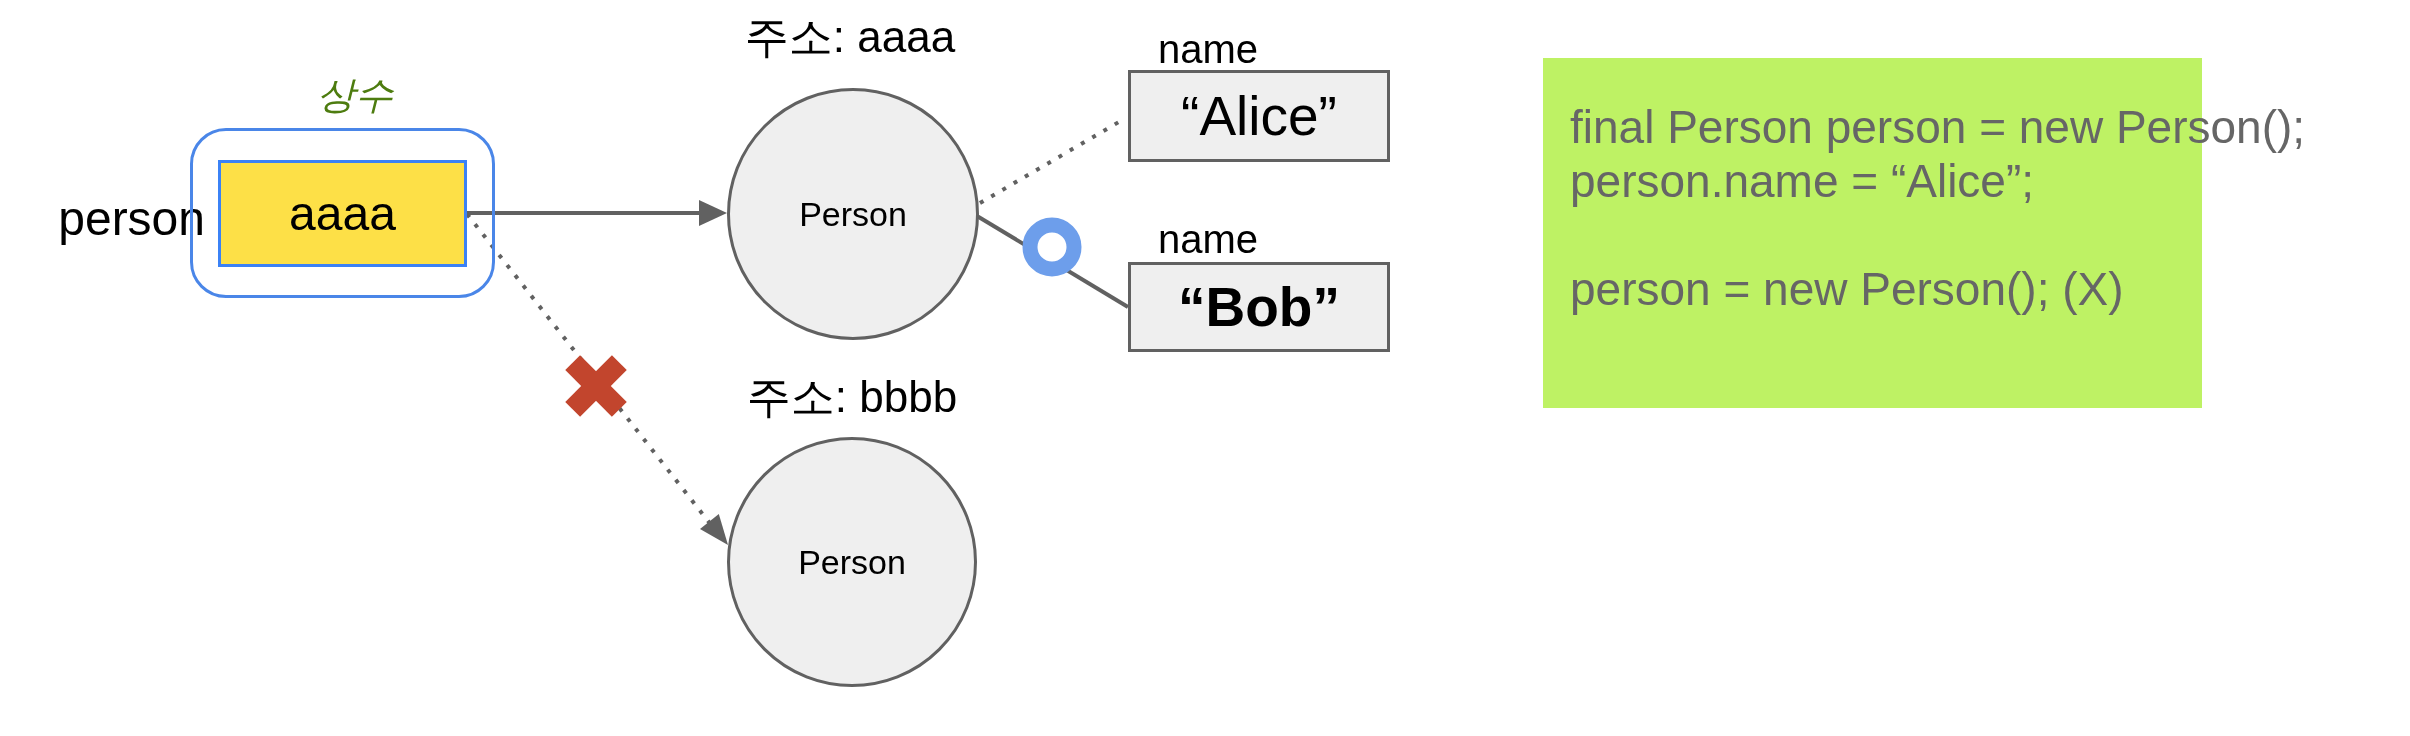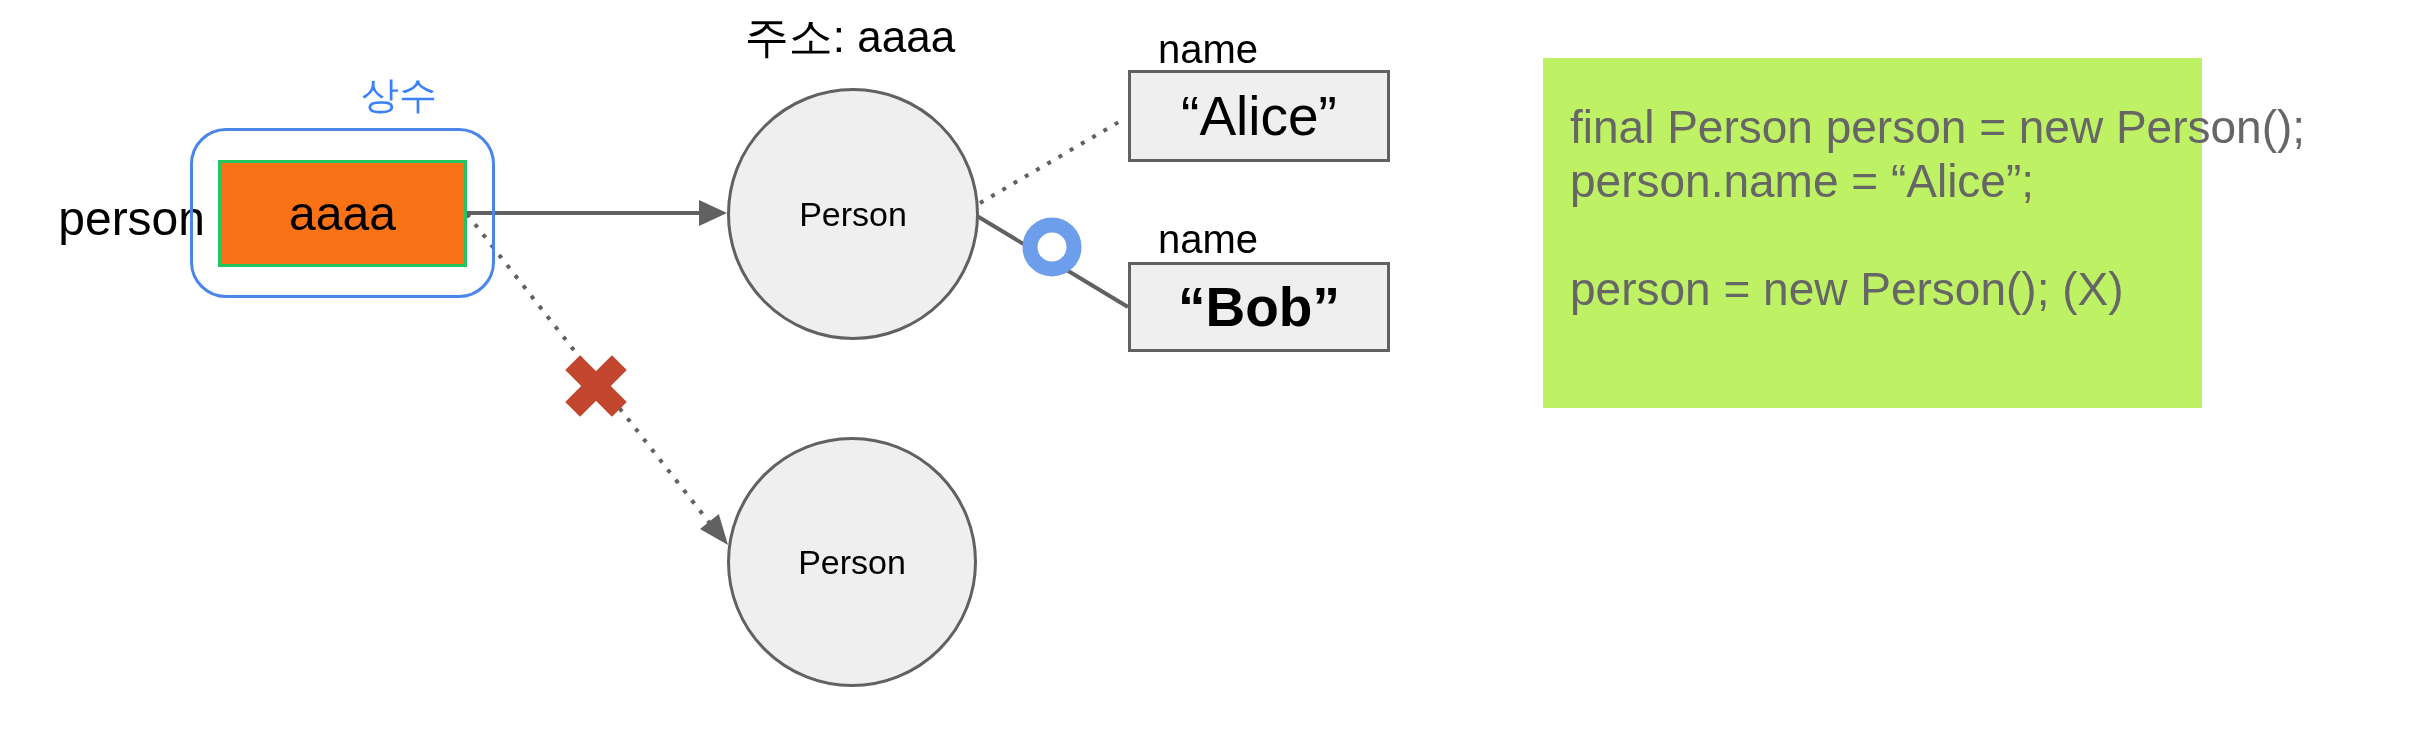--- a/index.html
+++ b/index.html
@@ -31,27 +31,28 @@
   .const-frame {
     left: 190px; top: 128px; width: 305px; height: 170px;
     border: 3.5px solid #4a86e8;
     border-radius: 36px;
     box-sizing: border-box;
     background: transparent;
   }
   .const-label {
     left: 317px; top: 74px; width: 120px;
     font-size: 38px; line-height: 42px;
-    color: #3b82f6;
-    text-align: right;
+    color: #4d7c0f;
+    text-align: left;
+    font-style: italic;
   }
   .value-box {
     left: 218px; top: 160px; width: 249px; height: 107px;
-    background: #f97316;
-    border: 3px solid #22c55e;
+    background: #fde047;
+    border: 3px solid #3b82f6;
     box-sizing: border-box;
     display: flex; align-items: center; justify-content: center;
     font-size: 48px;
   }
   .heap-circle {
     background: #efefef;
     border: 3.5px solid #616161;
     border-radius: 50%;
     box-sizing: border-box;
     display: flex; align-items: center; justify-content: center;
@@ -131,20 +132,21 @@
 
   <div class="abs value-box">
     <span>aaaa</span>
   </div>
 
   <div class="abs addr-label addr-a">주소: aaaa</div>
   <div class="abs heap-circle circle-a">
     <span>Person</span>
   </div>
 
+  <div class="abs addr-label addr-b">주소: bbbb</div>
   <div class="abs heap-circle circle-b">
     <span>Person</span>
   </div>
 
   <div class="abs field-label field-label-a">name</div>
   <div class="abs field-box field-box-a">
     <span>“Alice”</span>
   </div>
 
   <div class="abs field-label field-label-b">name</div>

